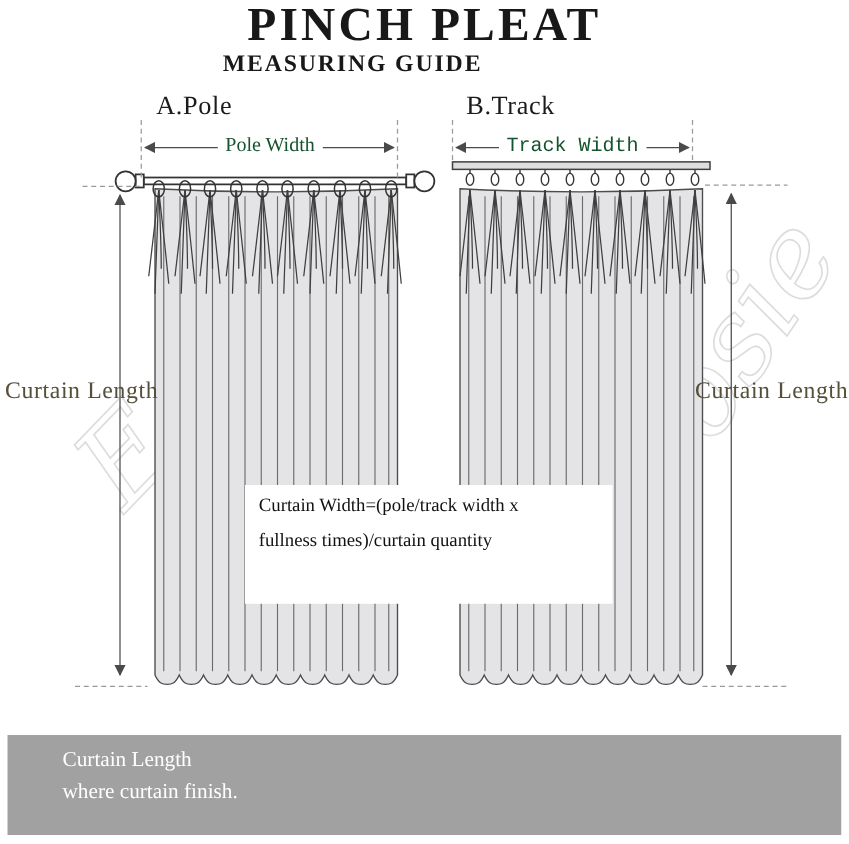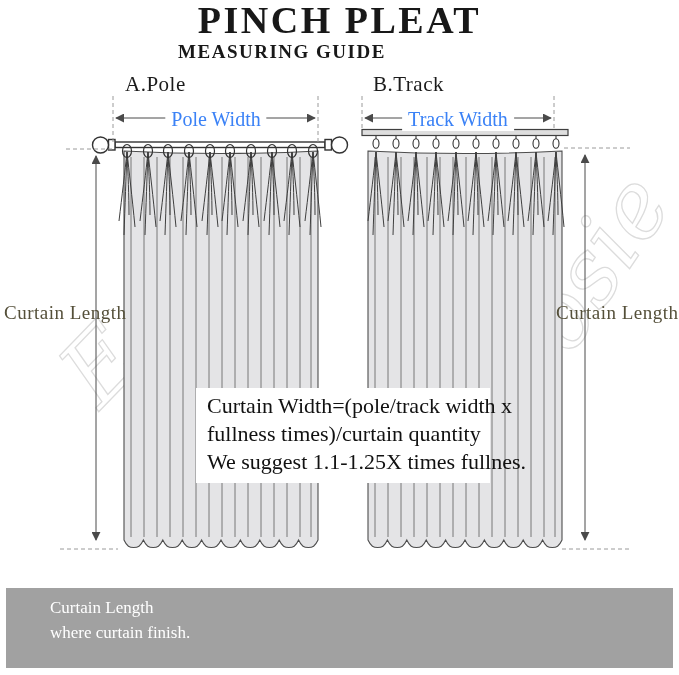--- a/index.html
+++ b/index.html
@@ -8,29 +8,29 @@
   .abs{position:absolute;}
   #art{position:absolute;left:0;top:0;z-index:1;}
   .txt{position:absolute;z-index:2;white-space:nowrap;}
   .title{left:0;top:-2px;width:679px;text-align:center;font-size:38px;font-weight:bold;
          letter-spacing:2.5px;color:#181818;}
   .subtitle{left:0;top:41px;width:564px;text-align:center;font-size:19px;font-weight:bold;
             letter-spacing:1.5px;color:#181818;}
   .panel-label{top:72px;font-size:21px;color:#1b1b1b;letter-spacing:0.5px;font-family:Liberation Serif, serif;}
   .panel-label.a{left:125px;}
   .panel-label.b{left:373px;text-align:right;}
-  .width-label{top:108px;font-size:20px;color:#3b82f6;background:#fff;padding:0 6px;
+  .width-label{top:108px;font-size:16px;color:#14532d;background:#fff;padding:0 6px;
                transform:translateX(-50%);}
   .width-label.a{left:216px;}
-  .width-label.b{left:458px;}
+  .width-label.b{left:458px;font-family:Liberation Mono, monospace;}
   .length-label{top:302px;font-size:19px;color:#55503a;letter-spacing:0.5px;}
   .length-label.l{left:4px;}
   .length-label.r{left:556px;}
   .formula-box{left:196px;top:388px;width:294px;height:95px;background:#ffffff;
-               z-index:3;font-size:22px;color:#111;}
+               z-index:3;font-size:15px;color:#111;}
   .formula-box .ln{margin:0;padding:7px 0 0 11px;line-height:21px;white-space:nowrap;}
   .footer{left:6px;top:588px;width:667px;height:80px;background:#a1a1a1;z-index:3;
           color:#ffffff;font-size:17px;}
   .footer .ln{margin:0;padding:0 0 0 44px;line-height:25px;white-space:nowrap;}
   .footer .ln.first{padding-top:7px;}
 </style>
 </head>
 <body>
 
 <svg id="art" width="679" height="675" viewBox="0 0 679 675">
@@ -174,19 +174,18 @@
 
 <div class="txt width-label a">Pole Width</div>
 <div class="txt width-label b">Track Width</div>
 
 <div class="txt length-label l">Curtain Length</div>
 <div class="txt length-label r">Curtain Length</div>
 
 <div class="abs formula-box">
   <p class="ln">Curtain Width=(pole/track width x</p>
   <p class="ln">fullness times)/curtain quantity</p>
-  <p class="ln">We suggest 1.1-1.25X times fullnes.</p>
 </div>
 
 <div class="abs footer">
   <p class="ln first">Curtain Length</p>
   <p class="ln">where curtain finish.</p>
 </div>
 
 </body></html>

